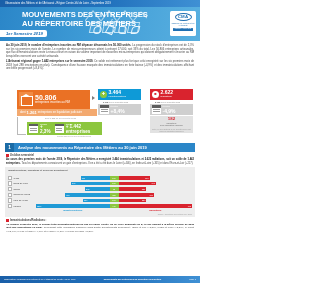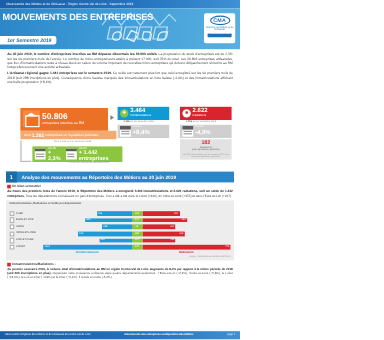--- a/index.html
+++ b/index.html
@@ -40,21 +40,21 @@
     position:relative;
   }
   .banner .icons i::after{
     content:""; position:absolute; left:2.5px; top:2.5px;
     width:6px;height:6px;border:.5px solid #eaf6fd;border-radius:50%;
   }
   .banner .icons i:nth-child(2)::after{ border-radius:0; transform:rotate(20deg); }
   .banner .icons i:nth-child(3)::after{ border-radius:0 50% 0 50%; }
   .banner .icons i:nth-child(4)::after{ border-radius:50% 0 50% 0; }
 
-  .titlewrap{ position:absolute; left:2px; top:4px; }
+  .titlewrap{ position:absolute; left:22px; top:4px; }
   .titlewrap h1{
     color:#ffffff; font-size:7.6px; font-weight:bold; letter-spacing:-.08px;
     line-height:1.16; white-space:nowrap;
   }
   .semtag{
     position:absolute; left:0; top:23px;
     background:#ffffff; color:#1d6fb5;
     font-size:4.2px; font-style:italic; font-weight:bold;
     padding:1px 4px 1px 6px;
     border-radius:0 2px 2px 0;
@@ -247,21 +247,21 @@
 
   <div class="icons">
     <i></i>
     <i></i>
     <i></i>
     <i></i>
   </div>
 
   <div class="titlewrap">
     <h1><span>MOUVEMENTS DES ENTREPRISES</span><br>
-        </h1>
+        <span>AU RÉPERTOIRE DES MÉTIERS</span></h1>
   </div>
 
   <div class="semtag">1er Semestre 2019</div>
 
   <div class="logo">
     <div class="oval">CMA</div>
     <div class="lt">Chambre de Métiers et de l'Artisanat</div>
     <div class="lb">CENTRE-VAL DE LOIRE</div>
   </div>
 </div>

